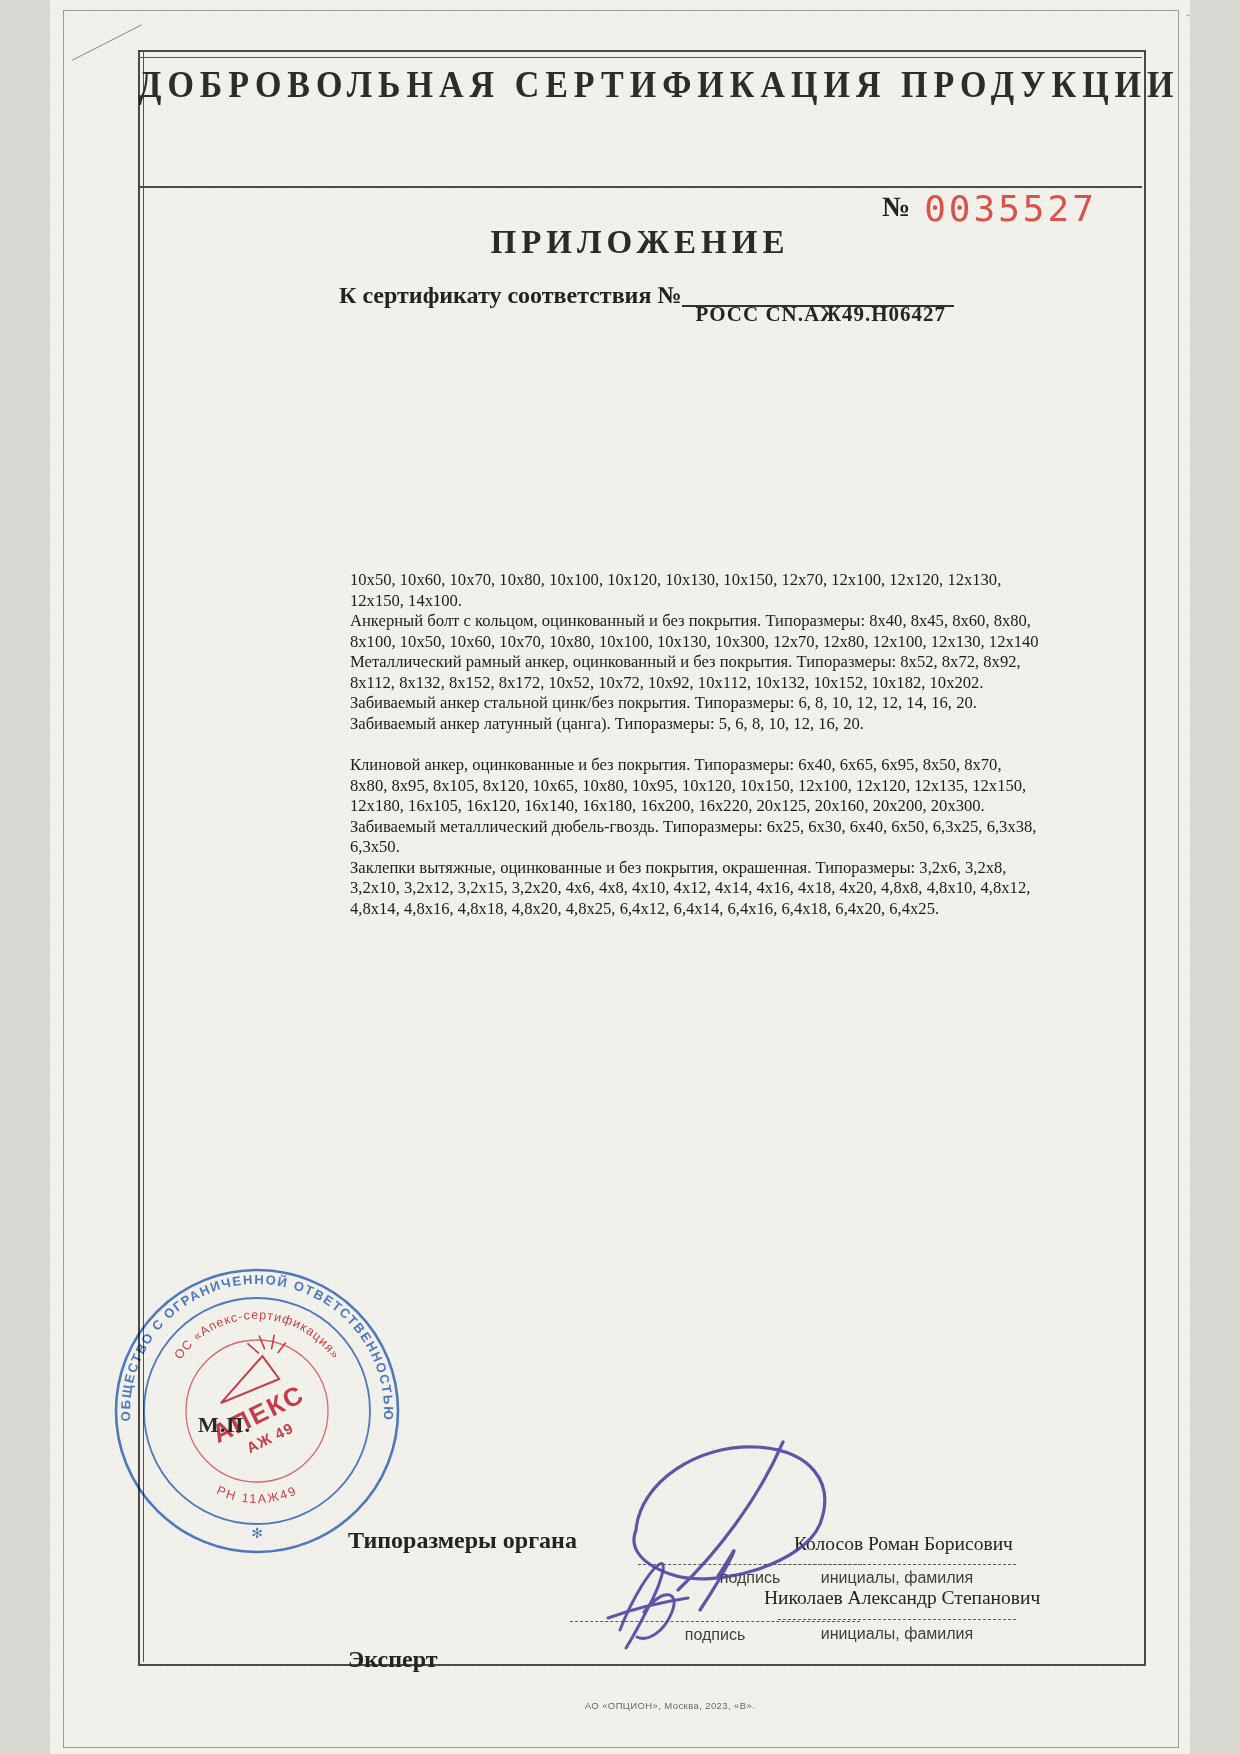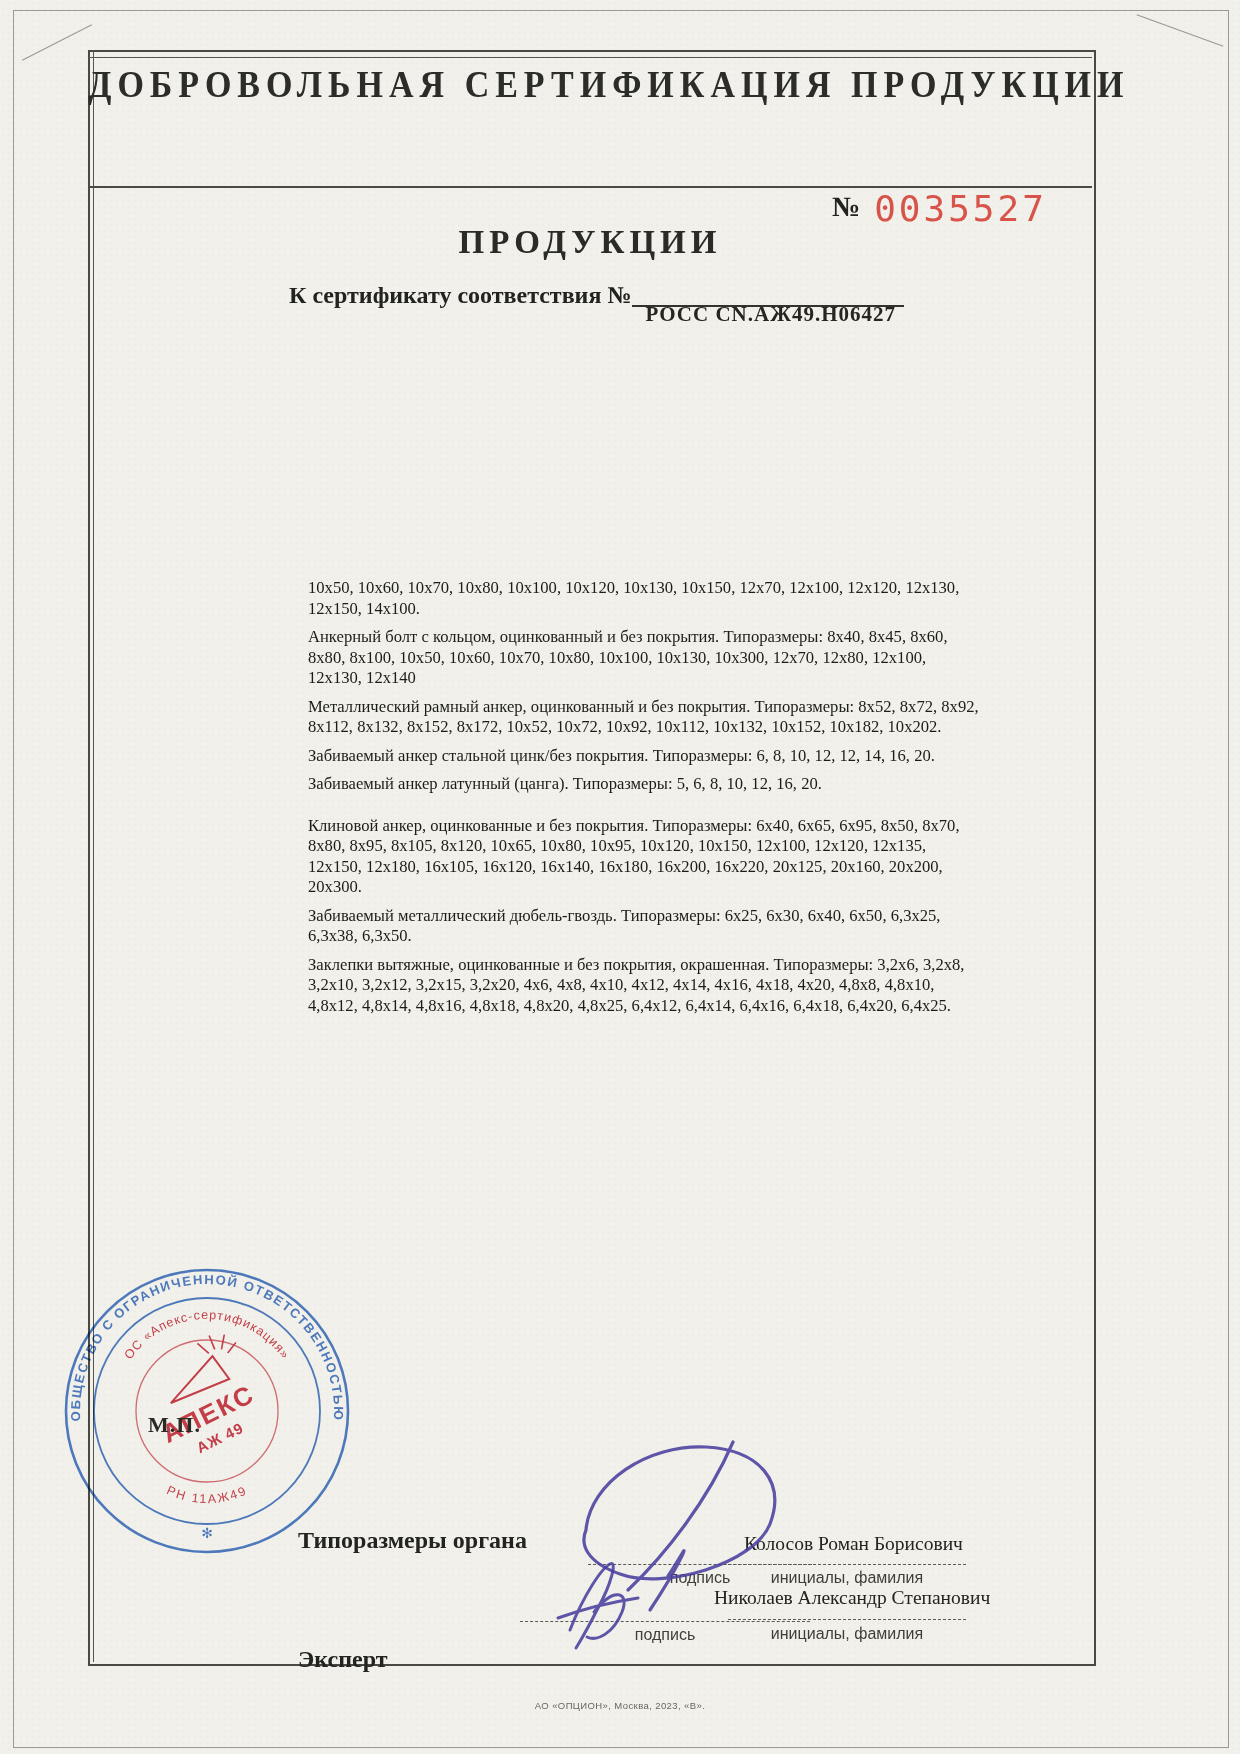--- a/index.html
+++ b/index.html
@@ -1,17 +1,17 @@
 <!DOCTYPE html>
 <html><head>
 <meta charset="utf-8">
 <style>
   html,body{margin:0;padding:0;background:#d8d8d3;}
   .page{
-    position:relative;width:1240px;height:1754px;margin:0 auto;
+    position:relative;width:1140px;height:1754px;margin:0 auto;
     background-color:#f1f0ea;
     background-image:radial-gradient(rgba(60,60,50,.018) 1px, transparent 1px);
     background-size:6px 6px;
     overflow:hidden;
     font-family:"Liberation Serif", serif;
     color:#1c1c1a;
   }
   
   .outer-border{position:absolute;top:10px;left:13px;right:11px;bottom:6px;border:1px solid #9a9a92;}
   .frame{position:absolute;left:88px;top:50px;width:1004px;height:1612px;border:2px solid #4a4a45;}
@@ -41,21 +41,21 @@
   .cert-line{position:absolute;left:289px;top:282px;display:flex;align-items:flex-start;white-space:nowrap;}
   .cert-line .cert-label{font-size:24px;font-weight:600;color:#22221f;}
   .cert-num-wrap{position:relative;margin-left:14px;margin-top:12px;}
   .cert-num-wrap::before{
     content:"";position:absolute;left:-14px;right:-8px;top:11px;border-top:2px solid #32322e;
   }
   .cert-num{position:relative;top:8px;display:inline-block;font-size:21px;font-weight:bold;letter-spacing:1px;color:#26261f;}
 
   
   .body-text{position:absolute;left:300px;top:570px;width:690px;font-size:16.6px;line-height:20.5px;color:#1d1d18;}
-  .body-text p{margin:8px;}
+  .body-text p{margin:0;}
   .tblock + .tblock{margin-top:21px;}
 
   
   .sig-label{position:absolute;font-size:24px;font-weight:bold;color:#23231f;z-index:2;}
   .label-head{left:298px;top:1527px;}
   .label-expert{left:298px;top:1598px;margin-top:48px;}
   .sig-name{position:absolute;font-size:19.5px;color:#23231f;white-space:nowrap;}
   .name-head{left:744px;top:1533px;}
   .name-expert{left:714px;top:1587px;}
   .rule{position:absolute;height:0;border-top:1.5px dashed #5b5b55;}
@@ -95,21 +95,21 @@
   <div class="corner-line corner-tl"></div>
   <div class="corner-line corner-tr"></div>
 
   <div class="banner">ДОБРОВОЛЬНАЯ СЕРТИФИКАЦИЯ ПРОДУКЦИИ</div>
 
   <div class="doc-number">
     <span class="no-sign">№</span>
     <span class="no-digits">0035527</span>
   </div>
 
-  <div class="appendix-title">ПРОДУКЦИИ</div>
+  <div class="appendix-title">ПРИЛОЖЕНИЕ</div>
 
   <div class="cert-line">
     <span class="cert-label">К сертификату соответствия №</span>
     <span class="cert-num-wrap">
       <span class="cert-num">РОСС CN.АЖ49.H06427</span>
     </span>
   </div>
 
   <div class="body-text">
       <div class="tblock">

